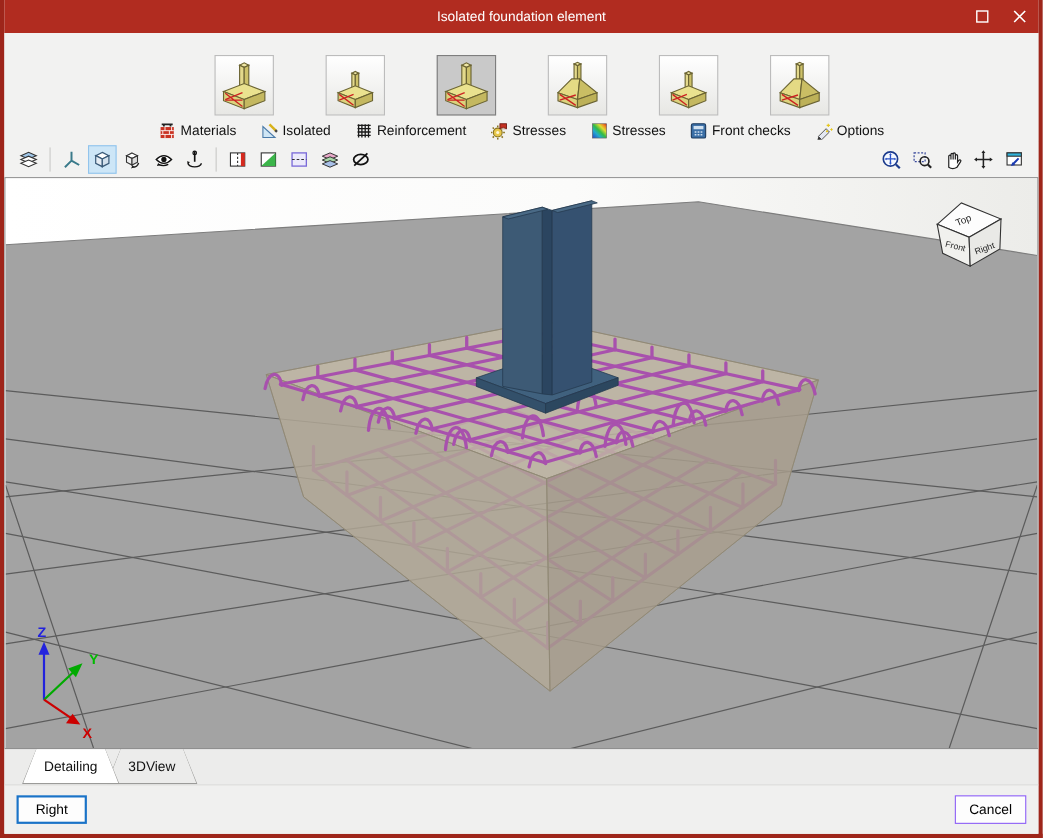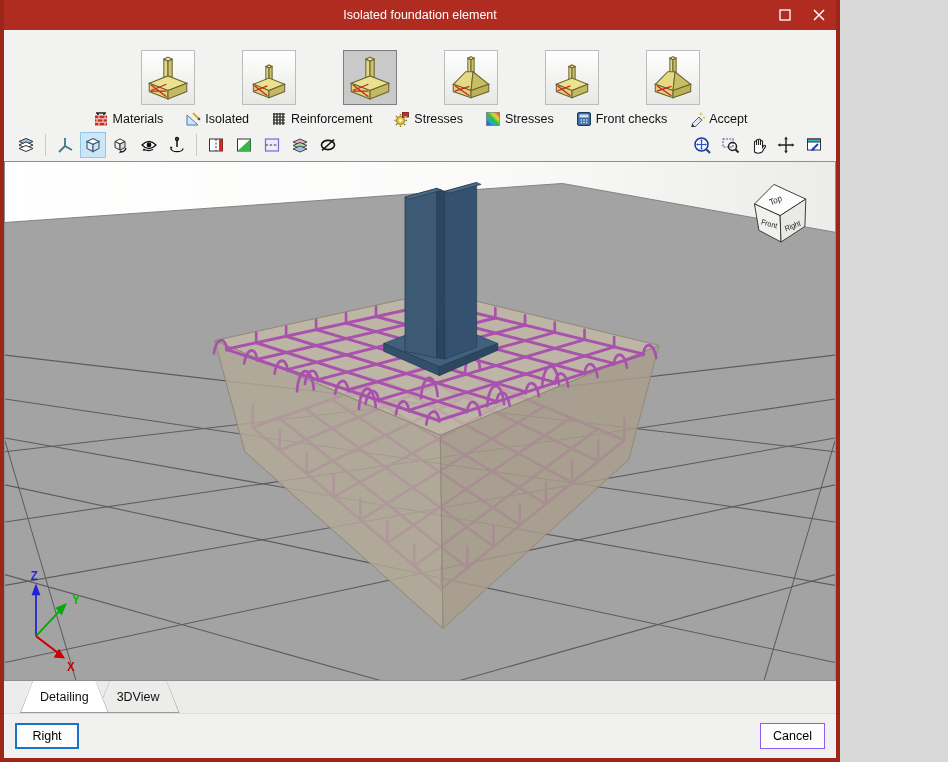--- a/index.html
+++ b/index.html
@@ -1,17 +1,17 @@
 <!DOCTYPE html>
 <html><head>
 <meta charset="utf-8">
 <style>
   html,body{margin:0;padding:0;background:#d8d8d8;}
   *{box-sizing:border-box;}
-  .window{width:840px;height:762px;display:flex;flex-direction:column;
+  .window{width:948px;height:762px;display:flex;flex-direction:column;
     border-left:4px solid #9e251a;border-right:4px solid #9e251a;border-bottom:4px solid #9e251a;
     background:#f0f0ef;font-family:"Liberation Sans",sans-serif;color:#111;}
   
   .titlebar{height:30px;flex:0 0 30px;background:#b12c20;position:relative;display:flex;align-items:center;}
   .titlebar .title{position:absolute;left:0;right:0;text-align:center;color:#fff;font-size:12.5px;}
   .tb-controls{margin-left:auto;display:flex;align-items:center;gap:0;z-index:1;}
   .tb-btn{width:34px;height:30px;display:flex;align-items:center;justify-content:center;cursor:pointer;}
   
   .main-toolbar{flex:0 0 95px;background:#f2f2f1;padding-top:20px;}
   .big-row{display:flex;justify-content:center;gap:47px;}
@@ -190,21 +190,21 @@
           <path d="M4.5,9 h1.6 M7.2,9 h1.6 M9.9,9 h1.6 M4.5,11.5 h1.6 M7.2,11.5 h1.6 M9.9,11.5 h1.6" stroke="#cfe0f0" stroke-width="1.4"></path>
         </svg>
         <span>Front checks</span>
       </div>
       <div class="tb-item">
         <svg width="16" height="16" viewBox="0 0 16 16">
           <path d="M3,13 L10,6 L13,9 L6,16 Z" fill="#e4e8f2" stroke="#555" stroke-width="0.9"></path>
           <path d="M3,13 L6,16 L2,16.6 Z" fill="#333"></path>
           <path d="M12,1.5 v3 M10.5,3 h3 M15,5.5 v2.4 M13.8,6.7 h2.4 M10.8,7.5 v1.8 M9.9,8.4 h1.8" stroke="#e6c619" stroke-width="1"></path>
         </svg>
-        <span>Accept</span>
+        <span>Options</span>
       </div>
     </div>
   </div>
 
   <div class="view-toolbar">
     <div class="vt-btn">
       <svg width="20" height="20" viewBox="0 0 20 20">
         <polygon points="3,6.5 10,3.5 17,6.5 10,9.5" fill="#9fc6e8" stroke="#333" stroke-width="1"></polygon>
         <polygon points="3,10 10,7 17,10 10,13" fill="#fff" stroke="#333" stroke-width="1"></polygon>
         <polygon points="3,13.5 10,10.5 17,13.5 10,16.5" fill="#fff" stroke="#333" stroke-width="1"></polygon>

